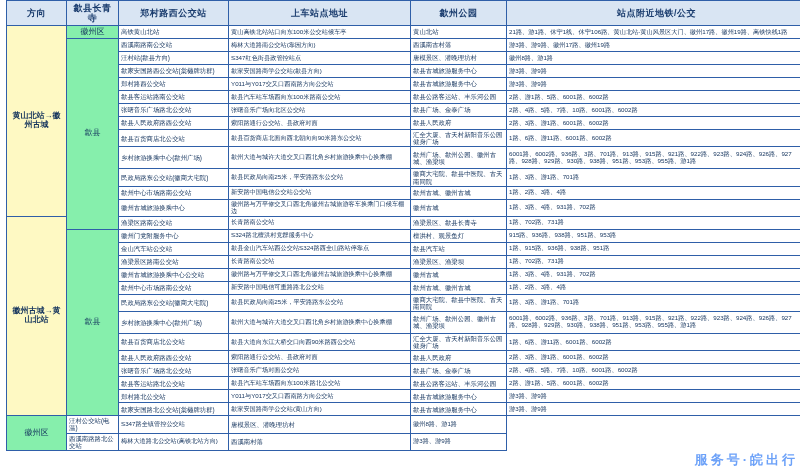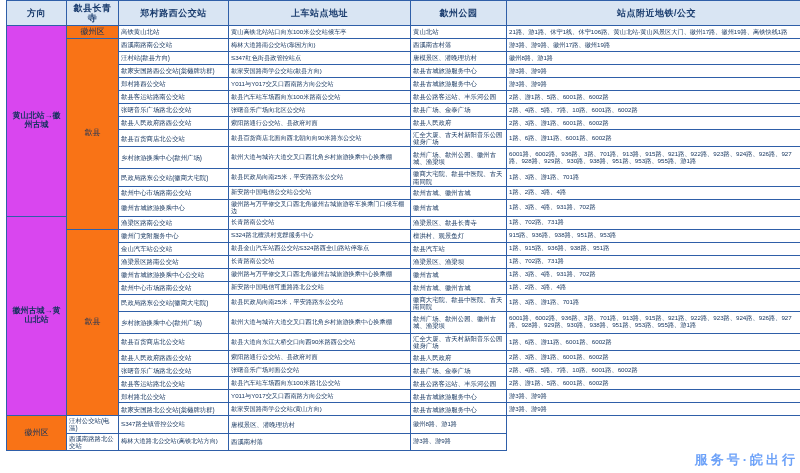--- a/index.html
+++ b/index.html
@@ -32,27 +32,27 @@
     font-size:9px;
     text-align:center;
     height:22px;
     letter-spacing:.5px;
   }
   td.dir{
     text-align:center;
     font-weight:bold;
     font-size:8px;
     color:#12325c;
-    background:#d946ef;
+    background:#fef9c3;
   }
   td.area{
     text-align:center;
     font-size:8px;
     color:#12325c;
-    background:#f97316;
+    background:#86efac;
   }
   td.name{font-size:6.4px;color:#12325c;}
   td.addr{font-size:6.2px;color:#12325c;}
   td.around{font-size:6.4px;color:#12325c;}
   td.nearby{font-size:6.2px;color:#12325c;}
   tr.r{height:13px;}
   tr.tall{height:22px;}
   .wm{
     position:absolute;
     right:8px;bottom:4px;

